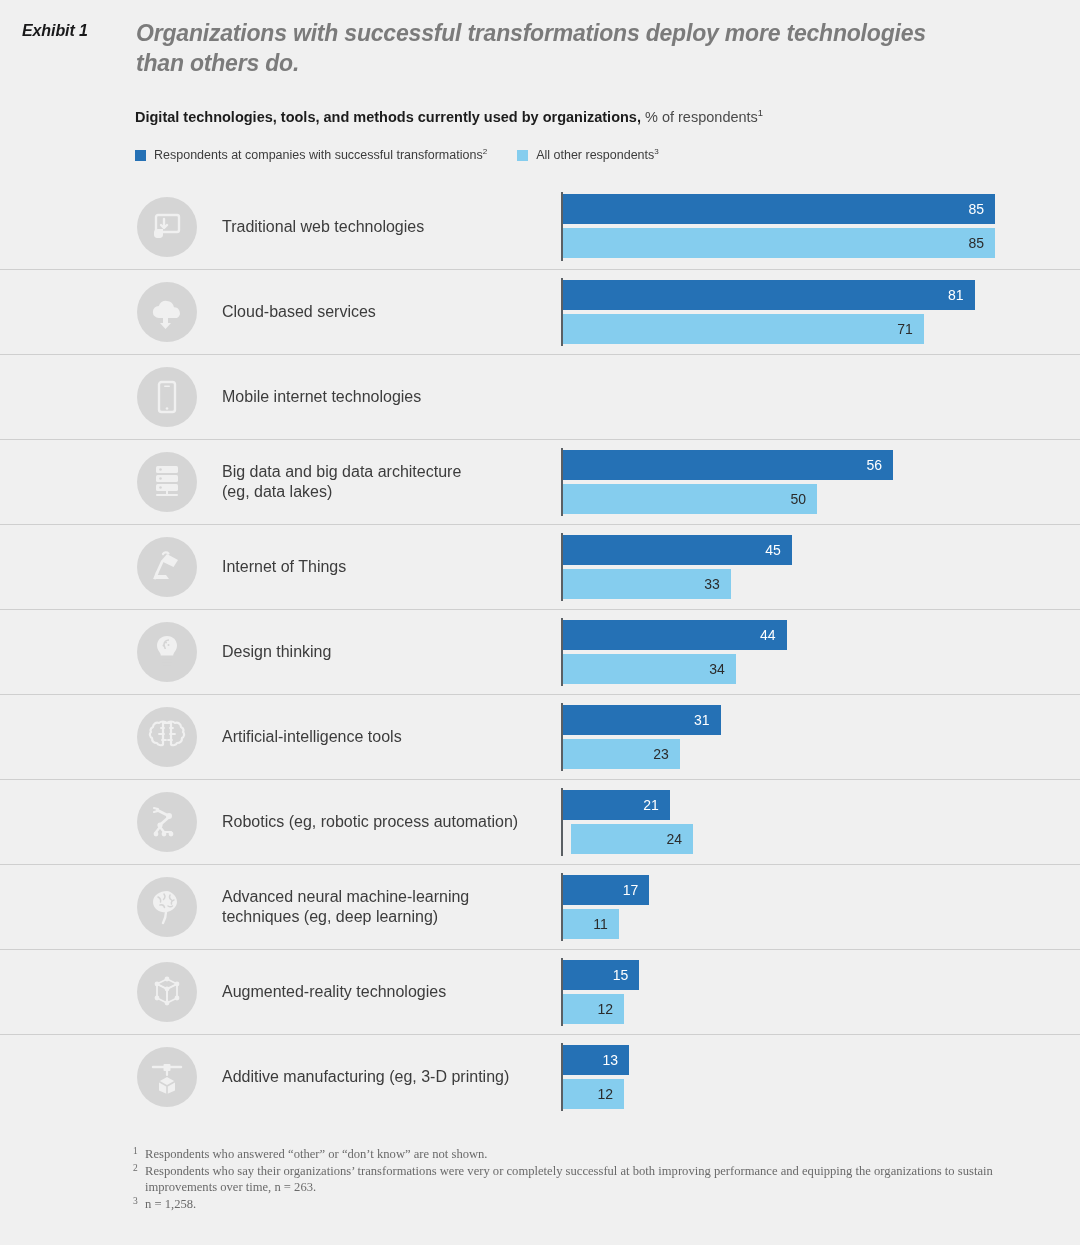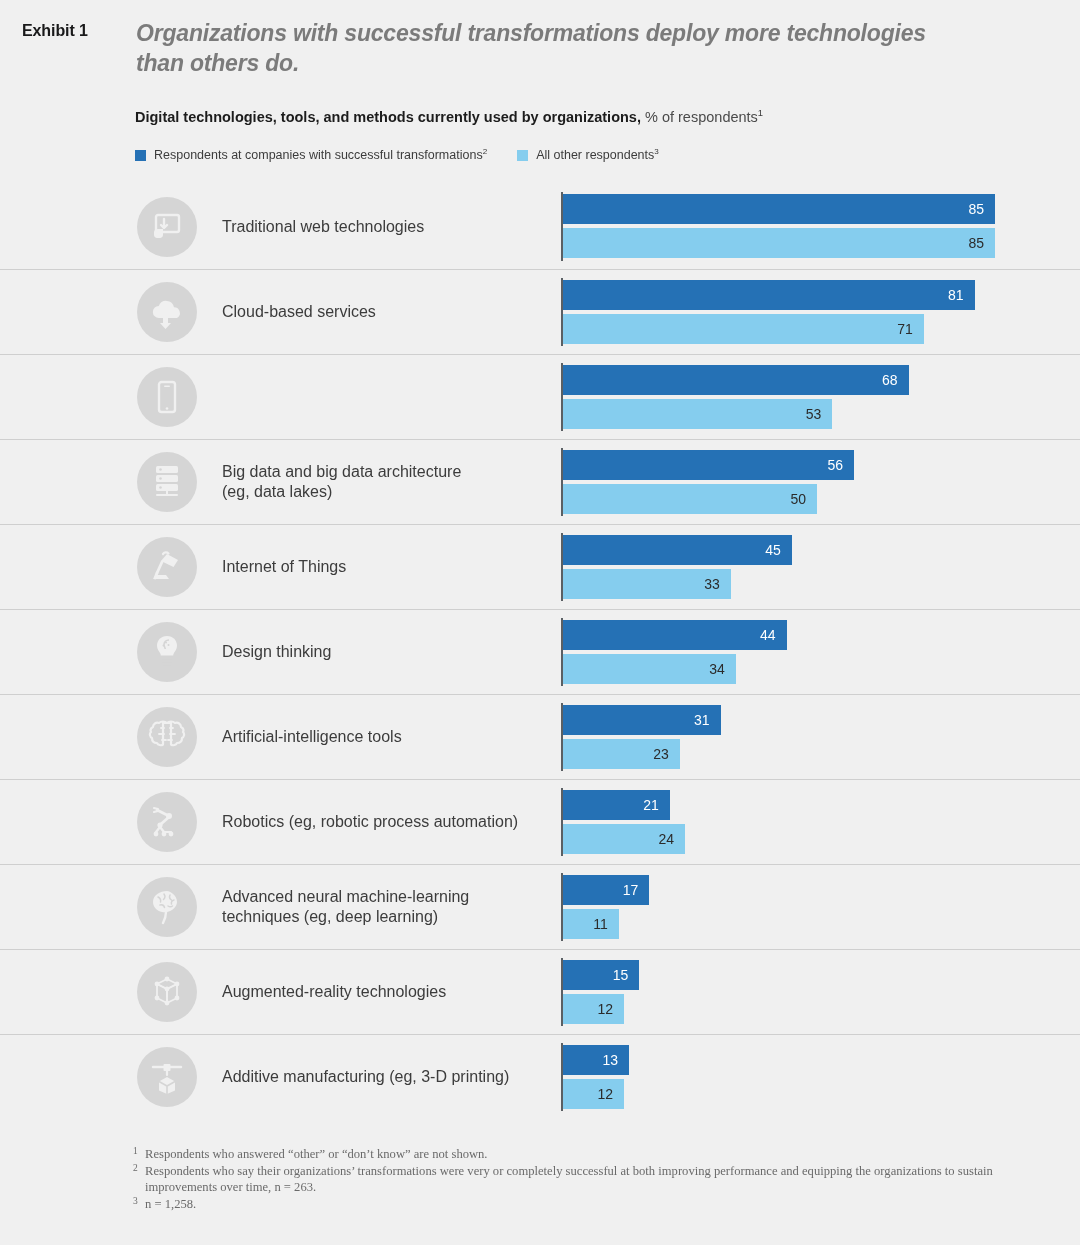--- a/index.html
+++ b/index.html
@@ -30,20 +30,21 @@
     width: 1080px;
   }
   .exhibit-label {
     position: absolute;
     left: 22px;
     top: 22px;
     font-size: 16px;
     font-weight: bold;
     color: #19191a;
     letter-spacing: -0.1px;
+    font-style: italic;
   }
   .title {
     position: absolute;
     left: 136px;
     top: 18px;
     width: 800px;
     font-size: 23px;
     line-height: 30px;
     font-weight: bold;
     color: #7b7b7b;
@@ -269,53 +270,43 @@
         </div>
       </div>
       <div class="row">
         <div class="row-icon">
           <svg width="30" height="34" viewBox="0 0 30 34">
             <rect x="7" y="2" width="16" height="30" rx="2.6" fill="none" stroke="#f0f0f0" stroke-width="2.4"></rect>
             <rect x="12" y="5.5" width="6" height="1.6" rx="0.8" fill="#f0f0f0"></rect>
             <circle cx="15" cy="28.5" r="1.3" fill="#f0f0f0"></circle>
           </svg>
         </div>
-        <div class="bars">
-          <div class="axis-line"></div>
-          <div class="bar-wrap dark" style="width: 345.6px;">
-            <div class="bar dark">
-              <span class="bar-value">68</span>
-            </div>
-          </div>
-          <div class="bar-wrap light" style="width: 269.365px;">
-            <div class="bar light">
-              <span class="bar-value">53</span>
-            </div>
-          </div>
+        <div class="row-label">
+          <div>Mobile internet technologies</div>
         </div>
       </div>
       <div class="row">
         <div class="row-icon">
           <svg width="34" height="36" viewBox="0 0 34 36">
             <rect x="6" y="2" width="22" height="7" rx="1.6" fill="#f0f0f0"></rect>
             <rect x="6" y="11" width="22" height="7" rx="1.6" fill="#f0f0f0"></rect>
             <rect x="6" y="20" width="22" height="7" rx="1.6" fill="#f0f0f0"></rect>
             <circle cx="10.5" cy="5.5" r="1.3" fill="#d5d5d5"></circle>
             <circle cx="10.5" cy="14.5" r="1.3" fill="#d5d5d5"></circle>
             <circle cx="10.5" cy="23.5" r="1.3" fill="#d5d5d5"></circle>
             <path d="M17 27v4M7 31h20" stroke="#f0f0f0" stroke-width="2" stroke-linecap="round"></path>
           </svg>
         </div>
         <div class="row-label">
           <div>Big data and big data architecture</div>
           <div>(eg, data lakes)</div>
         </div>
         <div class="bars">
           <div class="axis-line"></div>
-          <div class="bar-wrap dark" style="width: 291px; text-align: center;">
+          <div class="bar-wrap dark" style="width: 330px; text-align: center;">
             <div class="bar dark">
               <span class="bar-value">56</span>
             </div>
           </div>
           <div class="bar-wrap light" style="width: 254.118px; text-align: center;">
             <div class="bar light">
               <span class="bar-value">50</span>
             </div>
           </div>
         </div>
@@ -420,21 +411,21 @@
         <div class="row-label">
           <div>Robotics (eg, robotic process automation)</div>
         </div>
         <div class="bars">
           <div class="axis-line"></div>
           <div class="bar-wrap dark" style="width: 106.729px;">
             <div class="bar dark">
               <span class="bar-value">21</span>
             </div>
           </div>
-          <div class="bar-wrap light" style="width: 121.976px;">
+          <div class="bar-wrap light" style="width: 121.976px; padding-left: 8px;">
             <div class="bar light">
               <span class="bar-value">24</span>
             </div>
           </div>
         </div>
       </div>
       <div class="row">
         <div class="row-icon">
           <svg width="38" height="36" viewBox="0 0 38 36">
             <path d="M19 2C12 2 5 6 5 13c0 5 4 9 9 10 2 .4 4 .4 5 0 5-1 10-5 10-10 0-7-7-11-10-11z" fill="#f0f0f0"></path>

